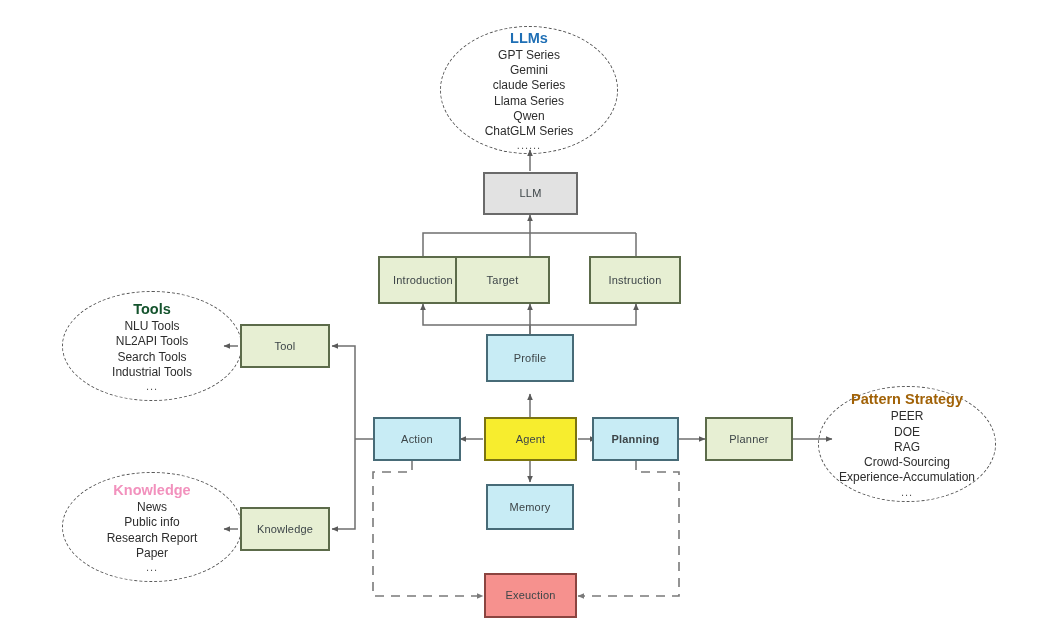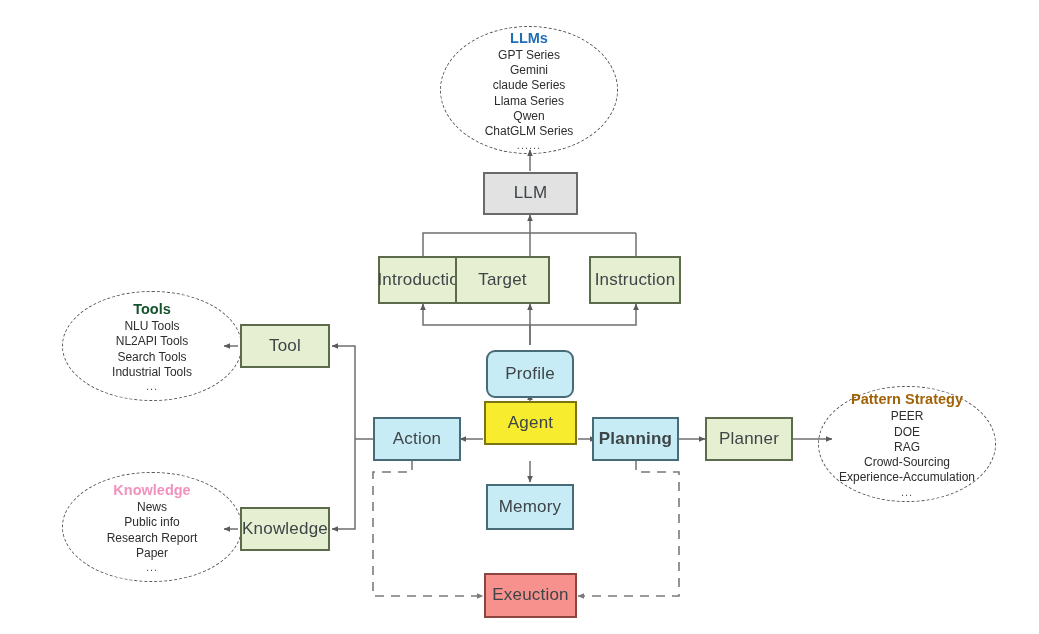--- a/index.html
+++ b/index.html
@@ -27,21 +27,21 @@
   }
 
   
   .node {
     position: absolute;
     box-sizing: border-box;
     border: 2px solid #4a4a4a;
     display: flex;
     align-items: center;
     justify-content: center;
-    font-size: 17px;
+    font-size: 11px;
     color: #3d4548;
     letter-spacing: .2px;
     line-height: 1.1;
     z-index: 3;
   }
   .node.green  { background: #e7efd3; border-color: #5c6b4a; }
   .node.blue   { background: #c8ecf5; border-color: #476b77; }
   .node.yellow { background: #f7ed2e; border-color: #7b7410; }
   .node.gray   { background: #e2e2e2; border-color: #6a6a6a; }
   .node.red    { background: #f6918e; border-color: #8b4440; }
@@ -176,24 +176,24 @@
     <div class="bitem">Experience-Accumulation</div>
     <div class="bdots">...</div>
   </div>
 
   <div class="node gray" style="left:483px; top:172px; width:95px; height:43px;">LLM</div>
 
   <div class="node green" style="left:378px; top:256px; width:90px; height:48px;">Introduction</div>
   <div class="node green" style="left:455px; top:256px; width:95px; height:48px;">Target</div>
   <div class="node green" style="left:589px; top:256px; width:92px; height:48px;">Instruction</div>
 
-  <div class="node blue" style="left:486px; top:350px; width:88px; height:48px;border-radius:9px;">Profile</div>
+  <div class="node blue" style="left:486px; top:334px; width:88px; height:48px;">Profile</div>
 
   <div class="node blue" style="left:373px; top:417px; width:88px; height:44px;">Action</div>
-  <div class="node yellow" style="left:484px; top:401px; width:93px; height:44px;">Agent</div>
+  <div class="node yellow" style="left:484px; top:417px; width:93px; height:44px;">Agent</div>
   <div class="node blue" style="left:592px; top:417px; width:87px; height:44px;font-weight:bold;">Planning</div>
   <div class="node green" style="left:705px; top:417px; width:88px; height:44px;">Planner</div>
 
   <div class="node green" style="left:240px; top:324px; width:90px; height:44px;">Tool</div>
   <div class="node green" style="left:240px; top:507px; width:90px; height:44px;">Knowledge</div>
 
   <div class="node blue" style="left:486px; top:484px; width:88px; height:46px;">Memory</div>
 
   <div class="node red" style="left:484px; top:573px; width:93px; height:45px;">Exeuction</div>
 

